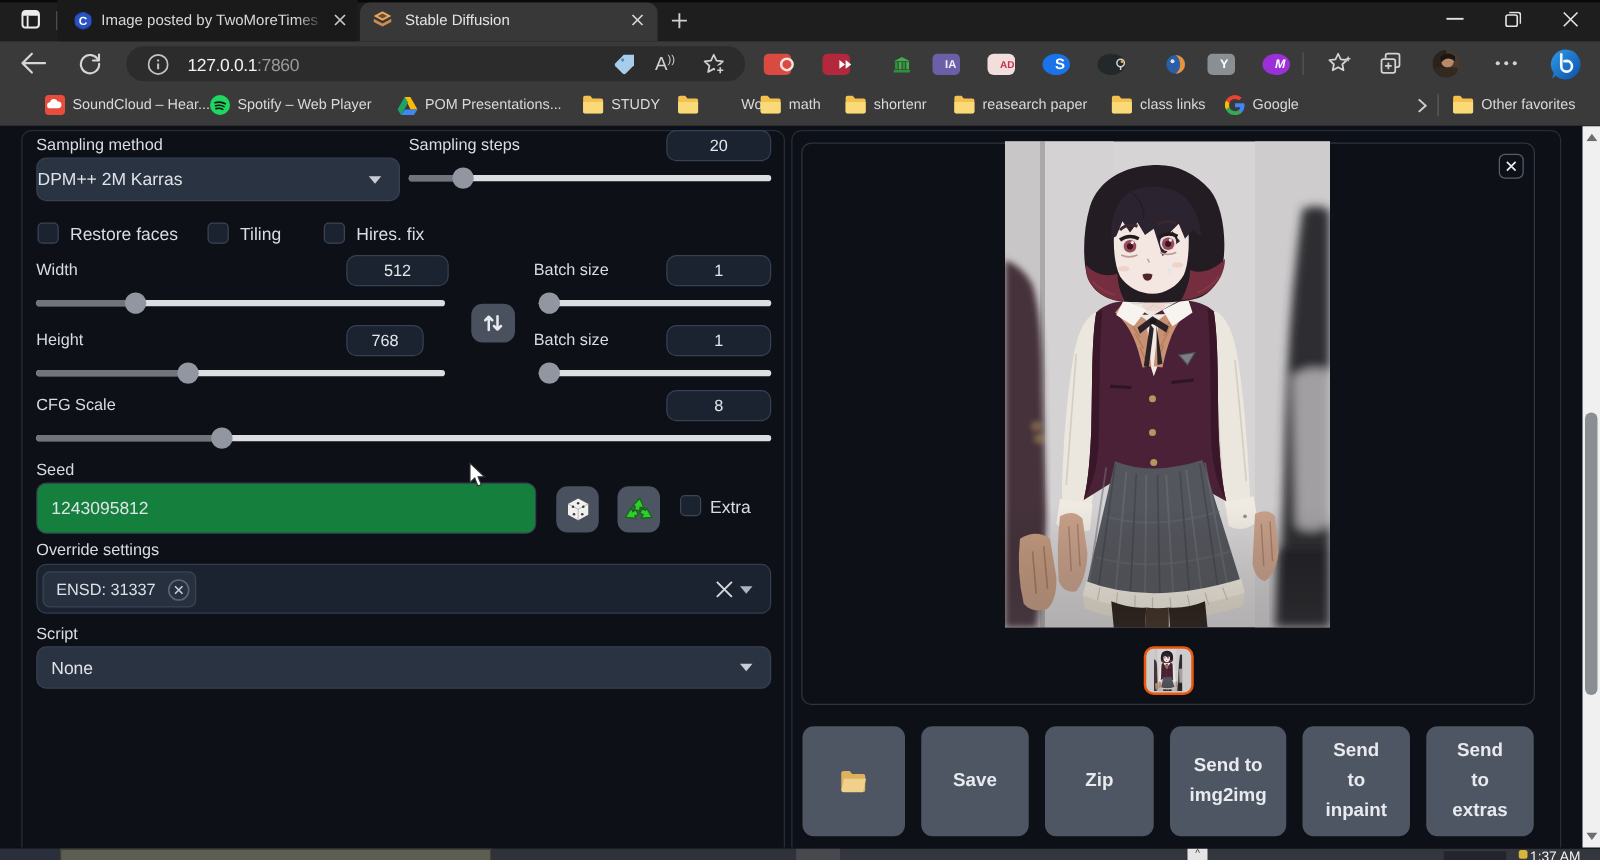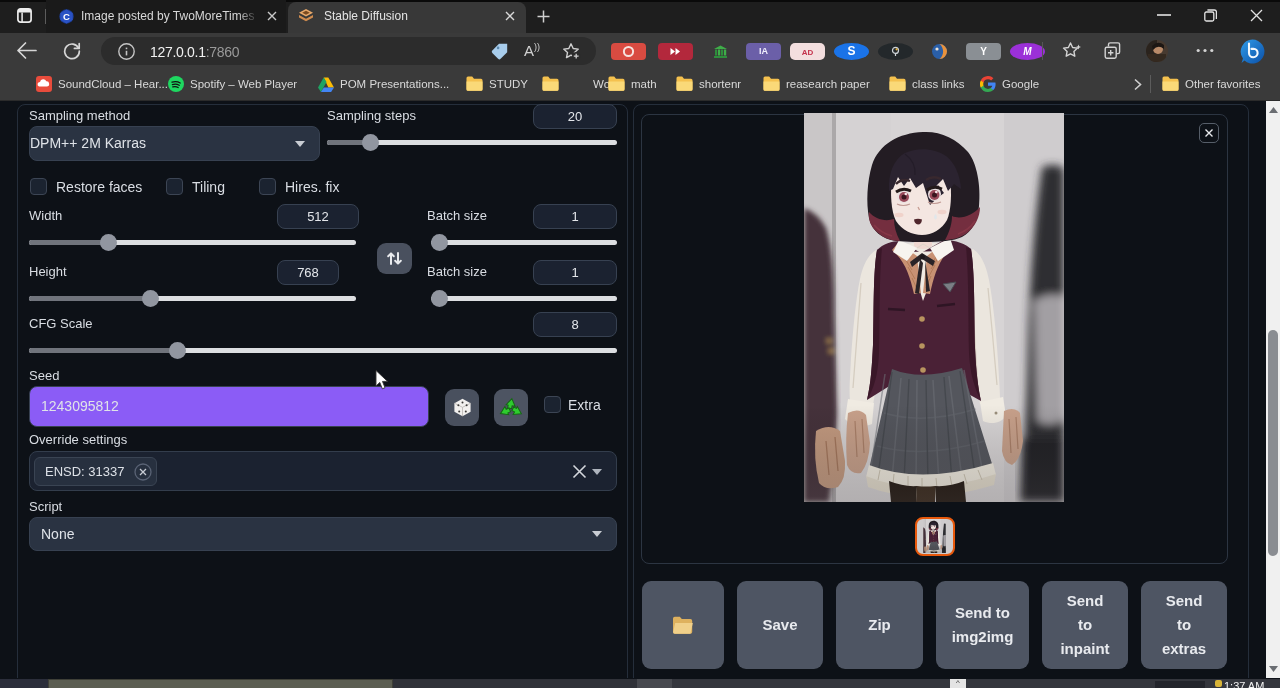--- a/index.html
+++ b/index.html
@@ -8,21 +8,21 @@
   .abs { position:absolute; }
   
   #tabbar { position:absolute; left:0; top:0; width:1280px; height:33px; background:#1e1e1e; }
   #toolbar { position:absolute; left:0; top:33px; width:1280px; height:35px; background:#3a3a3a; }
   #bookbar { position:absolute; left:0; top:68px; width:1280px; height:33px; background:#3a3a3a; border-bottom:1px solid #2b2b2b; }
   .tab-inactive { position:absolute; left:46px; top:0; width:240px; height:33px; background:#1a1a1a; }
   .tab-active { position:absolute; left:288px; top:2px; width:238px; height:31px; background:#383838; border-radius:8px 8px 0 0; }
   .tabtxt { color:#d8d8d8; font-size:12px; }
   .addr { position:absolute; left:101px; top:37px; width:495px; height:28px; border-radius:14px; background:#2c2c2c; }
   .bmtxt { color:#d9d9d9; font-size:11.5px; position:absolute; top:76px; height:17px; line-height:17px; }
-  .exticon { position:absolute; top:43px; width:35px; height:17px; border-radius:4px; font-size:10px; font-weight:bold; text-align:center; line-height:17px; color:#fff; }
+  .exticon { position:absolute; top:43px; width:22px; height:17px; border-radius:4px; font-size:10px; font-weight:bold; line-height:17px; color:#fff;padding-left:10px; }
   
   #page { position:absolute; left:0; top:101px; width:1266px; height:577px; background:#0d1117; overflow:hidden; }
   .blk { position:absolute; border:1px solid #252e3b; border-radius:8px; }
   .lbl { position:absolute; color:#d9dde3; font-size:13px; }
   .numin { position:absolute; background:#1b2230; border:1px solid #374151; border-radius:8px; color:#e3e6ea; font-size:13px; text-align:center; }
   .drop { position:absolute; background:#2a3342; border:1px solid #374151; border-radius:8px; color:#dfe3e8; font-size:14px; }
   .caret { position:absolute; width:0; height:0; border-left:5px solid transparent; border-right:5px solid transparent; border-top:6px solid #c9cdd3; }
   .track { position:absolute; height:5px; border-radius:3px; background:#dcdee1; }
   .fill  { position:absolute; height:5px; border-radius:3px; background:#70747c; }
   .knob  { position:absolute; width:17px; height:17px; border-radius:50%; background:#9196a0; }
@@ -433,21 +433,21 @@
   <div class="track" style="left:431px; top:195px; width:186px;"></div>
   <div class="knob" style="left:431px; top:189px;"></div>
 
   <div class="lbl" style="left:29px; top:215px;">CFG Scale</div>
   <div class="numin" style="left:533px; top:211px; width:84px; height:25px; line-height:23px;">8</div>
   <div class="track" style="left:29px; top:247px; width:588px;"></div>
   <div class="fill" style="left:29px; top:247px; width:148px;"></div>
   <div class="knob" style="left:169px; top:241px;"></div>
 
   <div class="lbl" style="left:29px; top:267px;">Seed</div>
-  <div class="abs" style="left:29px; top:285px; width:400px; height:41px; background:#8b5cf6; border:1px solid #374151; border-radius:8px; color:#dfe3e8; font-size:14px; line-height:39px; padding-left:11px;">1243095812</div>
+  <div class="abs" style="left:29px; top:285px; width:400px; height:41px; background:#15803d; border:1px solid #374151; border-radius:8px; color:#dfe3e8; font-size:14px; line-height:39px; padding-left:11px;">1243095812</div>
   <div class="btn-sm" style="left:445px; top:288px; width:34px; height:37px;"></div>
   <svg class="abs" style="left:453px; top:297px;" width="19" height="19" viewBox="0 0 19 19">
     <path d="M9.5 0.8 L17.6 5.2 V13.8 L9.5 18.2 L1.4 13.8 V5.2 Z" fill="#f2f0ee"></path>
     <path d="M1.4 5.2 L9.5 9.3 L17.6 5.2" fill="none" stroke="#b8b4b0" stroke-width="0.8"></path>
     <path d="M9.5 9.3 V18.2" fill="none" stroke="#b8b4b0" stroke-width="0.8"></path>
     <circle cx="5.4" cy="7.3" r="1" fill="#3c3a38"></circle>
       <circle cx="13.6" cy="7.3" r="1" fill="#3c3a38"></circle>
     <circle cx="6.2" cy="13.4" r="1" fill="#3c3a38"></circle>
       <circle cx="12.8" cy="13.4" r="1" fill="#3c3a38"></circle>
     <circle cx="9.5" cy="4.5" r="1" fill="#3c3a38"></circle>

